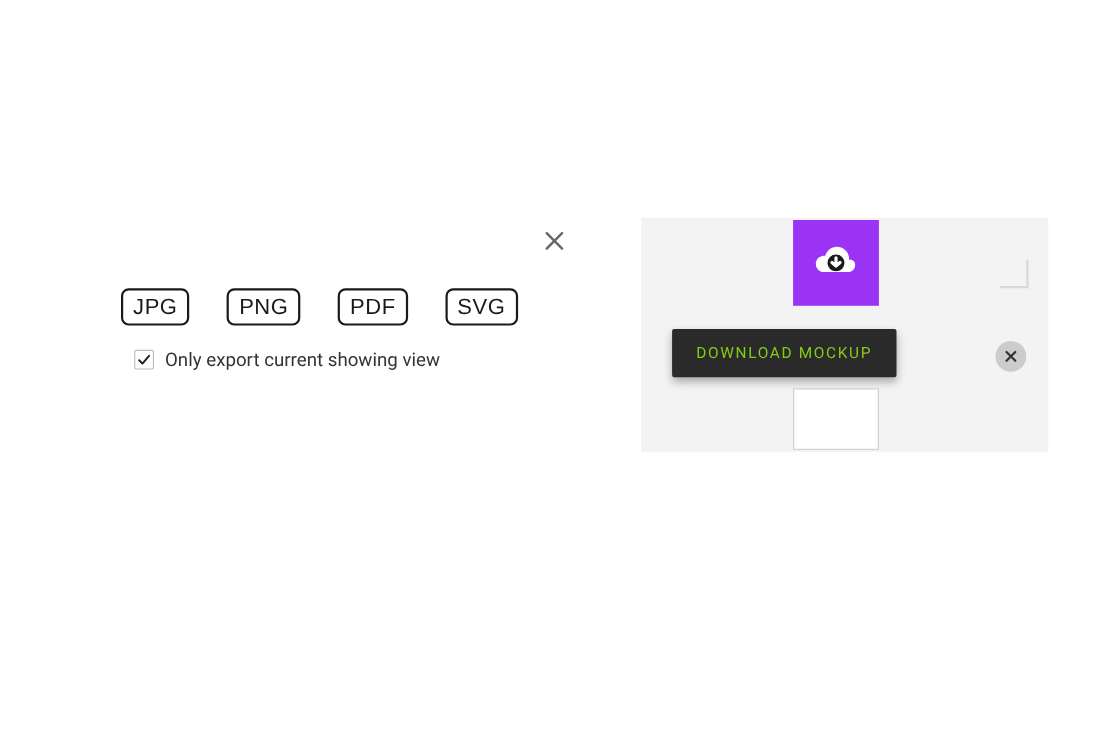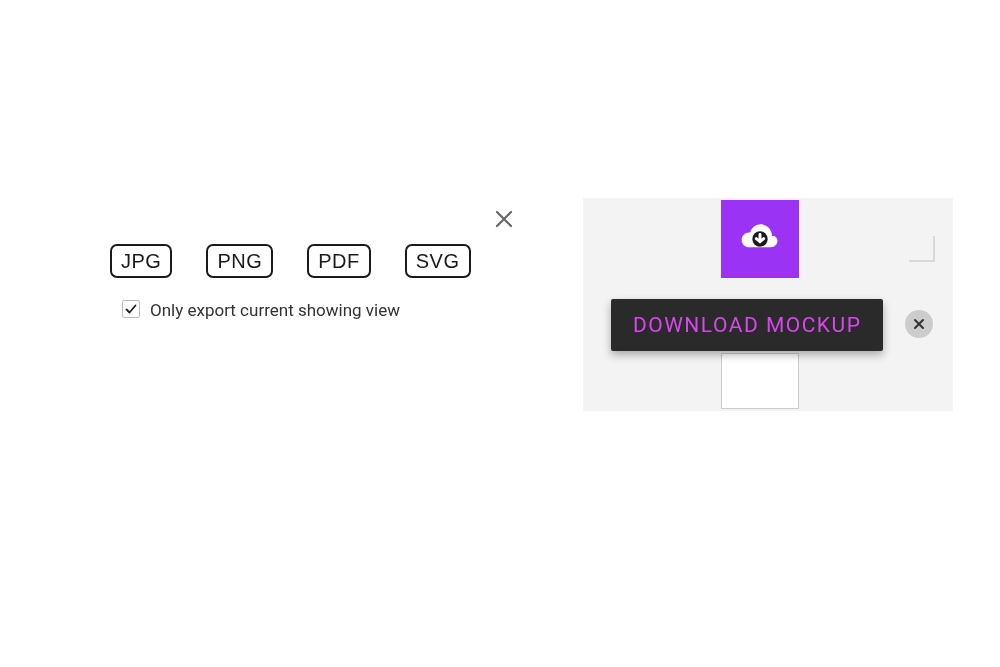--- a/index.html
+++ b/index.html
@@ -27,21 +27,21 @@
       cursor: pointer;
       color: #555;
     }
     .close-btn svg {
       width: 24px;
       height: 24px;
     }
     .format-row {
       display: flex;
       gap: 34px;
-      margin-top: 44px;
+      margin-top: 62px;
       margin-left: 10px;
       align-items: center;
     }
     .format-badge {
       border: 2px solid #1a1a1a;
       border-radius: 7px;
       padding: 3px 9px;
       font-size: 20px;
       font-weight: 500;
       color: #1a1a1a;
@@ -136,23 +136,23 @@
     }
     .close-circle svg {
       width: 16px;
       height: 16px;
     }
     .tooltip {
       position: absolute;
       left: 28px;
       top: 101px;
       background: #2a2a2a;
-      color: #d946ef;
+      color: #84cc16;
       padding: 14px 22px;
-      font-size: 21px;
+      font-size: 14px;
       letter-spacing: 1.5px;
       font-weight: 400;
       border-radius: 2px;
       box-shadow: 0 4px 8px rgba(0,0,0,0.3);
     }
     .thumb-frame {
       position: absolute;
       left: 138px;
       top: 155px;
       width: 78px;

